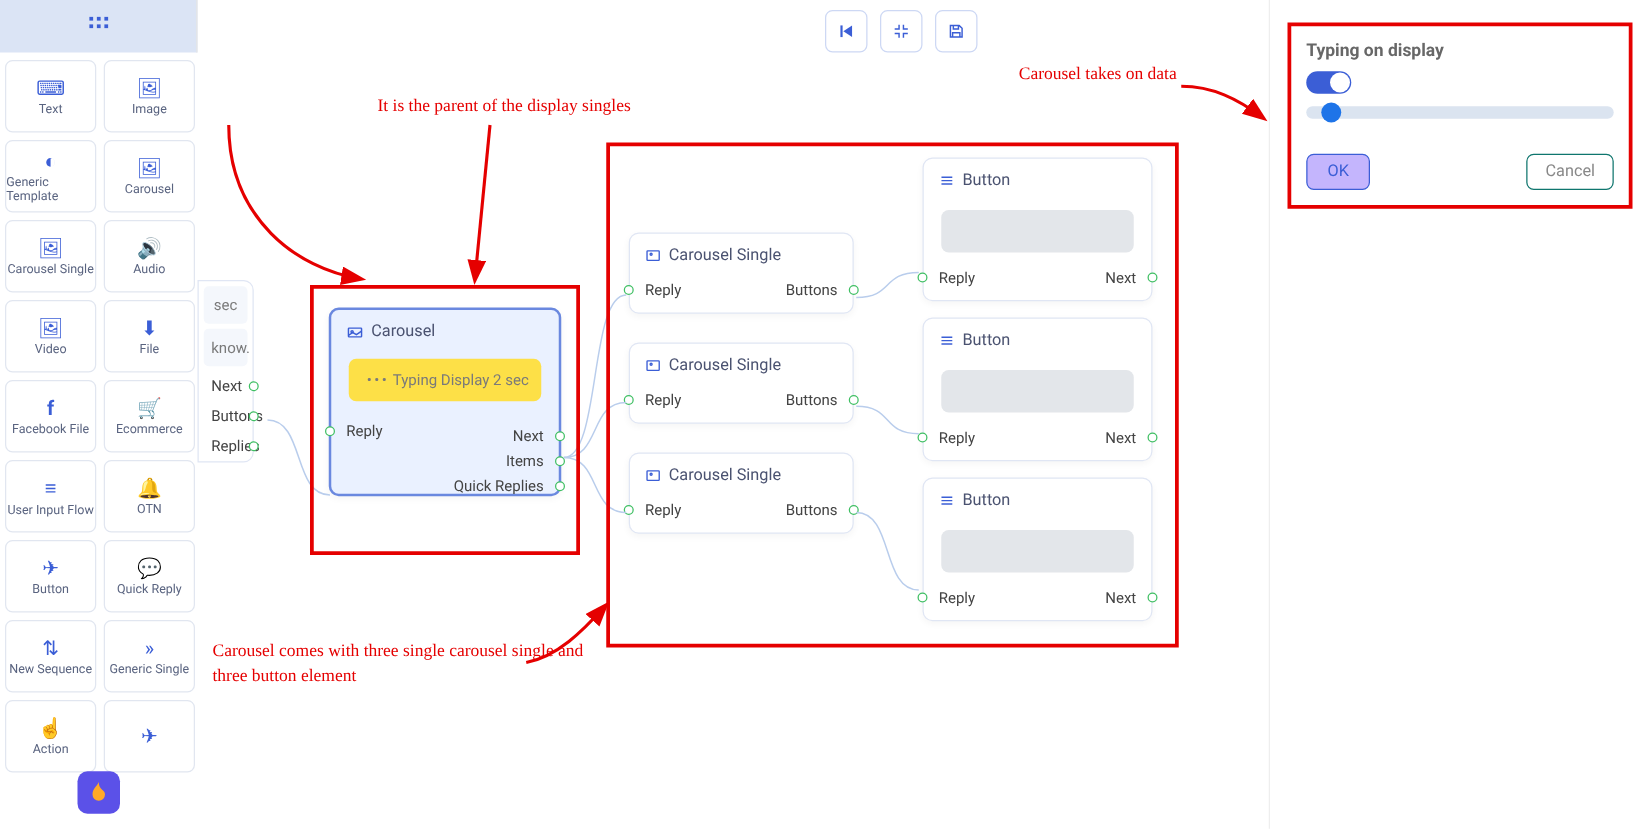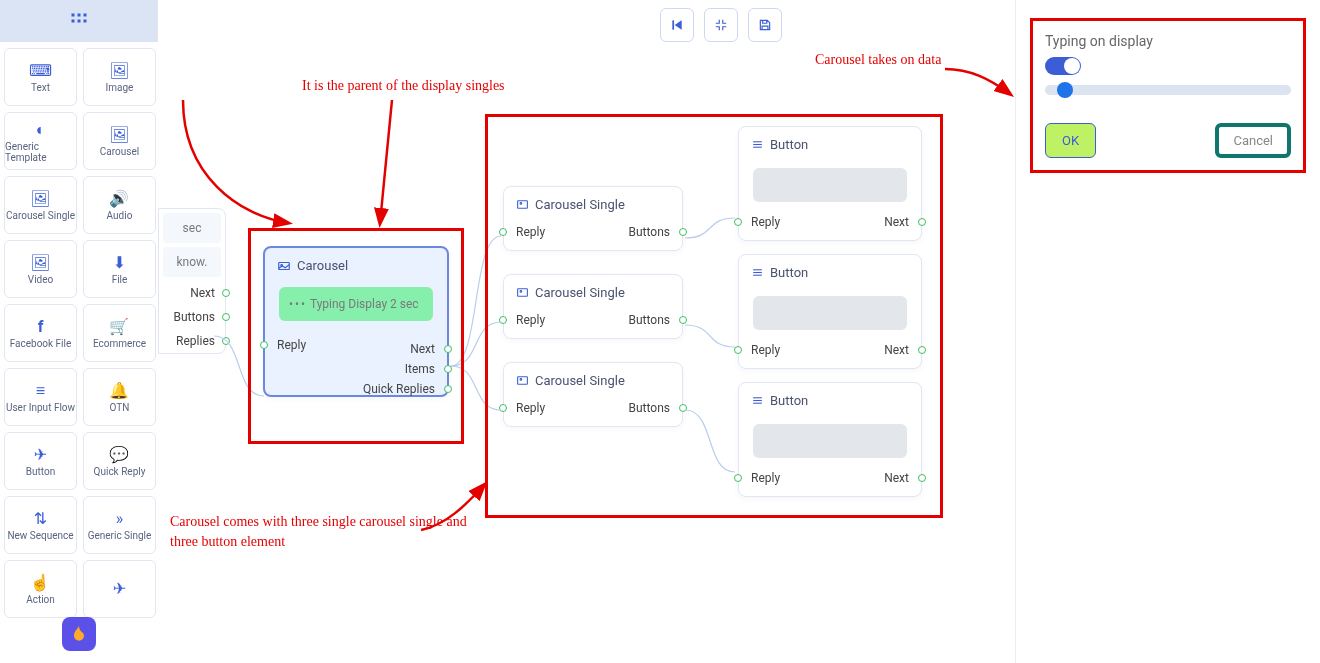--- a/index.html
+++ b/index.html
@@ -16,45 +16,45 @@
 .pal-item .lbl { font-size: 10px; color: #5a6480; text-align: left; line-height: 1.1; }
 
 
 .toptool { position: absolute; top: 8px; left: 660px; display: flex; gap: 10px; z-index: 2;}
 .toptool button { width: 34px; height: 34px; border: 1px solid #cdd8f4; border-radius: 6px; background: #fff; color: #3b5ed6; display: flex; align-items: center; justify-content: center; cursor: pointer; }
 
 
 .rightpanel { position: absolute; right: 0; top: 0; width: 305px; height: 100%; padding: 18px 14px; border-left: 1px solid #eee; z-index: 3;}
 .rightpanel h3 { text-align: center; font-size: 15px; font-weight: 500; color: #666; margin-bottom: 22px; }
 .cfg-block { border: 3px solid #e50000; padding: 12px; }
-.cfg-label { font-size: 14px; color: #676767; margin-bottom: 8px; }
+.cfg-label { font-size: 14px; color: #676767; margin-bottom: 8px; font-weight: bold; }
 .toggle { width: 36px; height: 18px; background: #3b5ed6; border-radius: 10px; position: relative; cursor: pointer; }
 .toggle .knob { position: absolute; right: 1px; top: 1px; width: 16px; height: 16px; background: #fff; border-radius: 50%; }
 .delay-row { display: flex; align-items: center; gap: 4px; font-size: 13px; color: #6a6a6a; margin-top: 22px; }
 .slider { position: relative; margin-top: 10px; height: 10px; background: #dbe4f0; border-radius: 5px; }
 .slider .thumb { position: absolute; left: 12px; top: -3px; width: 16px; height: 16px; background: #1e74e8; border-radius: 50%; }
 .btn-row { display: flex; justify-content: space-between; margin-top: 28px; }
-.btn-ok { border: 1px solid #3b5ed6; color: #3b5ed6; background: #bef264; border-radius: 6px; padding: 6px 16px; font-size: 13px; cursor: pointer; }
-.btn-cancel { border: 4px solid #0f766e; color: #888; background: #fff; border-radius: 6px; padding: 6px 14px; font-size: 13px; cursor: pointer; }
+.btn-ok { border: 1px solid #3b5ed6; color: #3b5ed6; background: #c4b5fd; border-radius: 6px; padding: 6px 16px; font-size: 13px; cursor: pointer; }
+.btn-cancel { border: 1px solid #0f766e; color: #888; background: #fff; border-radius: 6px; padding: 6px 14px; font-size: 13px; cursor: pointer; }
 
 
 .canvas { position: absolute; left: 158px; top: 0; right: 305px; bottom: 0; }
 .node { position: absolute; background: #fff; border: 1px solid #e0e6f4; border-radius: 8px; box-shadow: 0 2px 6px rgba(0,0,0,0.04); }
 .node-head { display: flex; align-items: center; gap: 6px; padding: 10px 12px; font-size: 13px; color: #4a5270; }
 .node-head svg { color: #3b5ed6; }
 .port-row { position: relative; padding: 3px 12px; font-size: 12px; color: #444; }
 .port-right { text-align: right; }
 .port-left { text-align: left; }
 .port-row .plug { position: absolute; width: 8px; height: 8px; border: 1px solid #3fbf63; background: #fff; border-radius: 50%; top: 50%; transform: translateY(-50%); }
 .port-right .plug { right: -5px; }
 .port-left .plug { left: -5px; }
 
 
 .carousel-node { background: #eaf1ff; border: 2px solid #6a88df; }
-.carousel-node .inner-chip { margin: 4px 14px 18px 14px; background: #86efac; border-radius: 6px; padding: 10px; font-size: 12px; color: #7a7a7a; text-align: left; }
+.carousel-node .inner-chip { margin: 4px 14px 18px 14px; background: #fde047; border-radius: 6px; padding: 10px; font-size: 12px; color: #7a7a7a; text-align: right; }
 
 .button-node .ph { margin: 6px 14px 10px 14px; height: 34px; background: #e3e6ea; border-radius: 6px; }
 
 
 .clip-node { position: absolute; border: 1px solid #e0e6f4; border-radius: 0 8px 8px 0; background: #fff; }
 .clip-node .row { position: relative; padding: 5px 10px; font-size: 12px; color: #444; text-align: right; }
 .clip-node .row .plug { position: absolute; width: 8px; height: 8px; border: 1px solid #3fbf63; background: #fff; border-radius: 50%; top: 50%; right: -5px; transform: translateY(-50%); }
 .clip-node .chip { background: #f4f7fc; font-size: 12px; color: #7a7a7a; padding: 8px 6px; margin: 4px; border-radius: 4px; text-align: center;}
 
 
@@ -171,21 +171,21 @@
     </button>
   <button>
       <svg width="14" height="14" viewBox="0 0 24 24" fill="none" stroke="currentColor" stroke-width="2">
         <path d="M4 4 L4 20 L20 20 L20 8 L16 4 Z M8 4 L8 9 L15 9 L15 4 M7 14 L17 14 L17 20 L7 20 Z"></path>
       </svg>
     </button>
 </div>
 
 <div class="canvas">
 
-  <div class="clip-node" style="left:0; top:208px; width:68px;">
+  <div class="clip-node" style="left:0; top:224px; width:45px;">
     <div class="chip">sec</div>
     <div class="chip">know.</div>
     <div class="row"><span>Next</span><span class="plug"></span></div>
     <div class="row"><span>Buttons</span><span class="plug"></span></div>
     <div class="row"><span>Replies</span><span class="plug"></span></div>
   </div>
 
   <svg class="wire" style="left:56px; top:336px; width:60px; height:80px;">
       <path d="M0 0 C30 0 20 60 50 60"></path>
     </svg>

